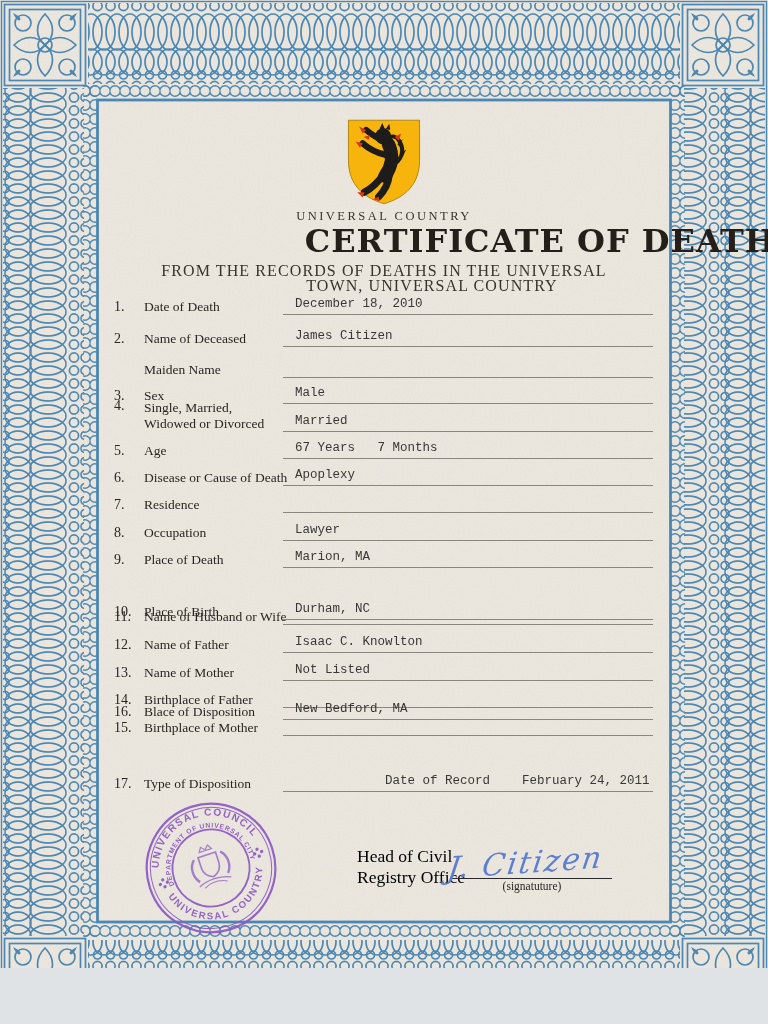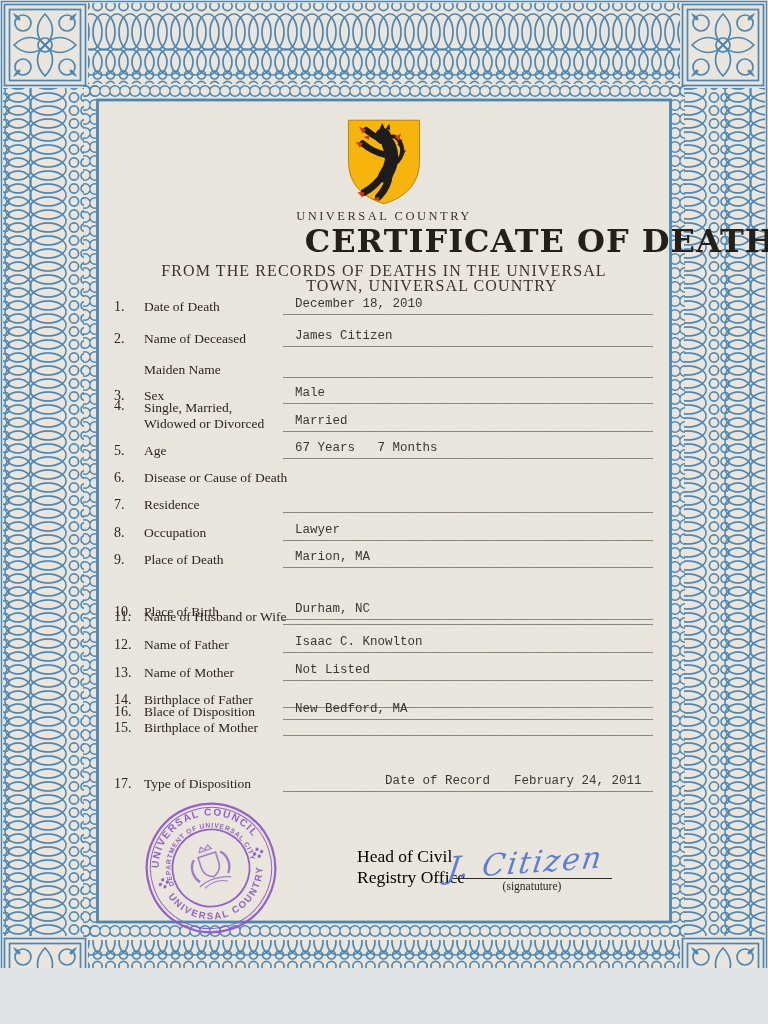--- a/index.html
+++ b/index.html
@@ -24,21 +24,21 @@
        align-items:flex-end;color:#2b251f;}
   .row.tall{height:34px;}
   .num{width:30px;font-size:14px;flex:0 0 auto;}
   .tall .num{align-self:flex-start;}
   .lbl{width:139px;flex:0 0 auto;font-size:13.5px;line-height:1.18;white-space:nowrap;}
   .lbl span{display:block;}
   .val{flex:1 1 auto;border-bottom:1px solid #8b877f;padding:0 0 2px 12px;
        font-family:"Liberation Mono","DejaVu Sans Mono",monospace;font-size:12.5px;
        font-weight:400;color:#3a3833;white-space:pre;min-height:15px;}
   .val17{display:flex;padding-left:102px;}
-  .dor-label{margin-right:24px;}
+  .dor-label{margin-right:32px;}
 
   
   .office{position:absolute;left:357px;top:846px;font-size:17.5px;line-height:1.22;color:#000000;}
   .sigline{position:absolute;left:452px;top:858px;width:160px;height:20px;
            border-bottom:1.5px solid #2a2a2a;}
   .sigcaption{position:absolute;left:452px;top:880px;width:160px;text-align:center;
               font-size:11.5px;color:#2a251f;}
   .signature-svg{position:absolute;left:438px;top:832px;z-index:4;}
   .stamp-svg{position:absolute;left:133px;top:790px;z-index:5;mix-blend-mode:multiply;opacity:.92;}
 </style>
@@ -202,20 +202,21 @@
         <span class="lbl">
             <span>Age</span>
           </span>
         <span class="val">67 Years   7 Months</span>
       </div>
       <div class="row" style="top:466px">
         <span class="num">6.</span>
         <span class="lbl">
             <span>Disease or Cause of Death</span>
           </span>
+        <span class="val">Apoplexy</span>
       </div>
       <div class="row" style="top:493px">
         <span class="num">7.</span>
         <span class="lbl">
             <span>Residence</span>
           </span>
         <span class="val"></span>
       </div>
       <div class="row" style="top:521px">
         <span class="num">8.</span>

